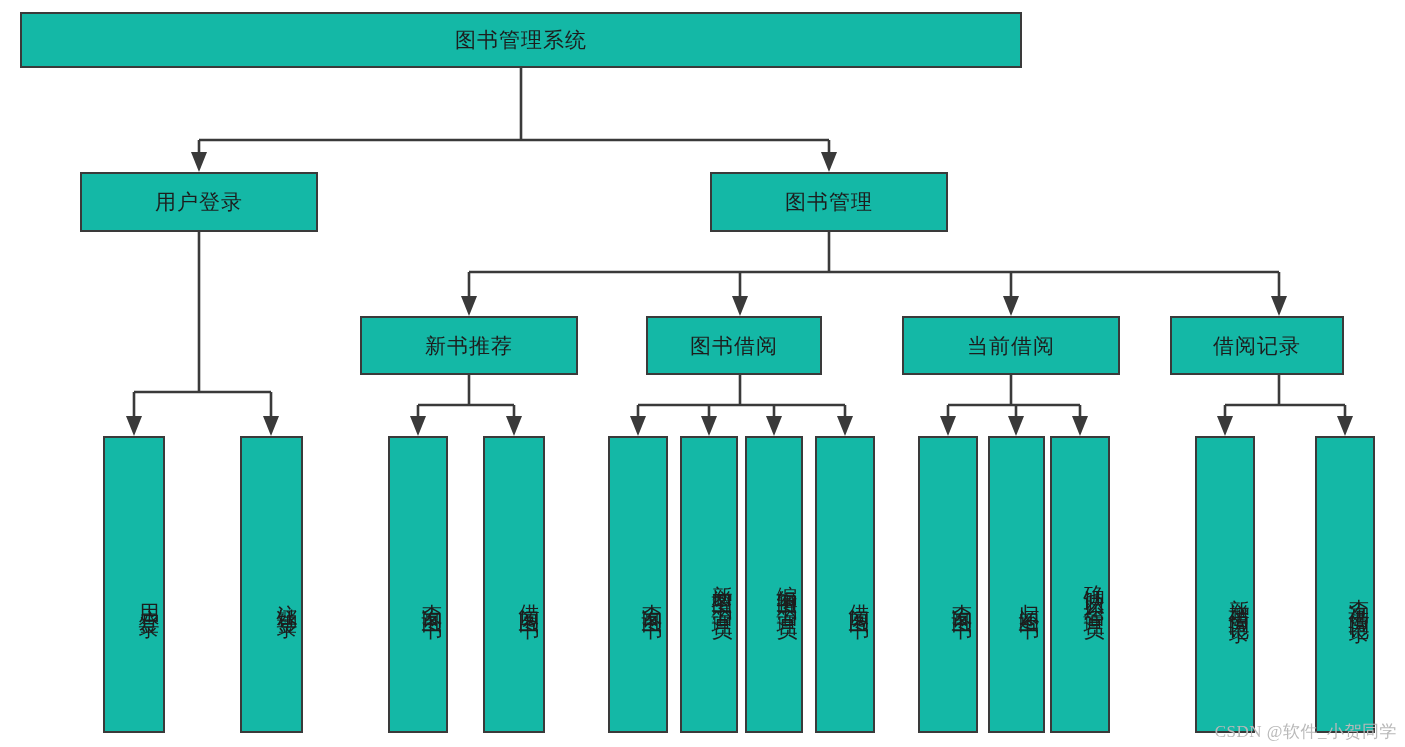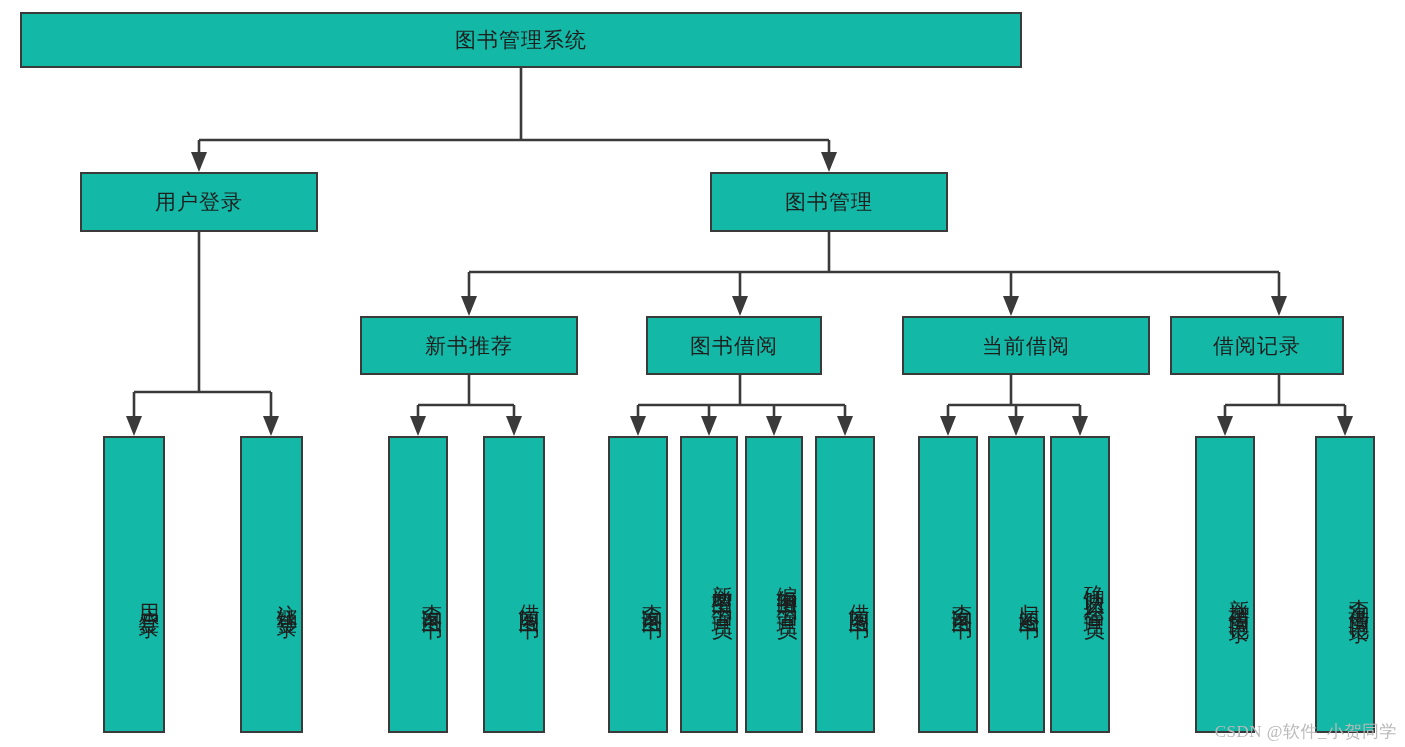--- a/index.html
+++ b/index.html
@@ -125,21 +125,21 @@
   <div class="node horiz" style="left:710px;top:172px;width:238px;height:60px;font-family:Liberation Mono, monospace;">
     <span>图书管理</span>
   </div>
 
   <div class="node horiz" style="left:360px;top:316px;width:218px;height:59px;">
     <span>新书推荐</span>
   </div>
   <div class="node horiz" style="left:632px;top:316px;width:176px;height:59px;margin-left:14px;">
     <span>图书借阅</span>
   </div>
-  <div class="node horiz" style="left:902px;top:316px;width:248px;height:59px;">
+  <div class="node horiz" style="left:902px;top:316px;width:218px;height:59px;">
     <span>当前借阅</span>
   </div>
   <div class="node horiz" style="left:1170px;top:316px;width:174px;height:59px;">
     <span>借阅记录</span>
   </div>
 
   <div class="node vert" style="left:103px;top:436px;width:62px;height:297px;">
     <span>用户登录</span>
   </div>
   <div class="node vert" style="left:240px;top:436px;width:63px;height:297px;">

